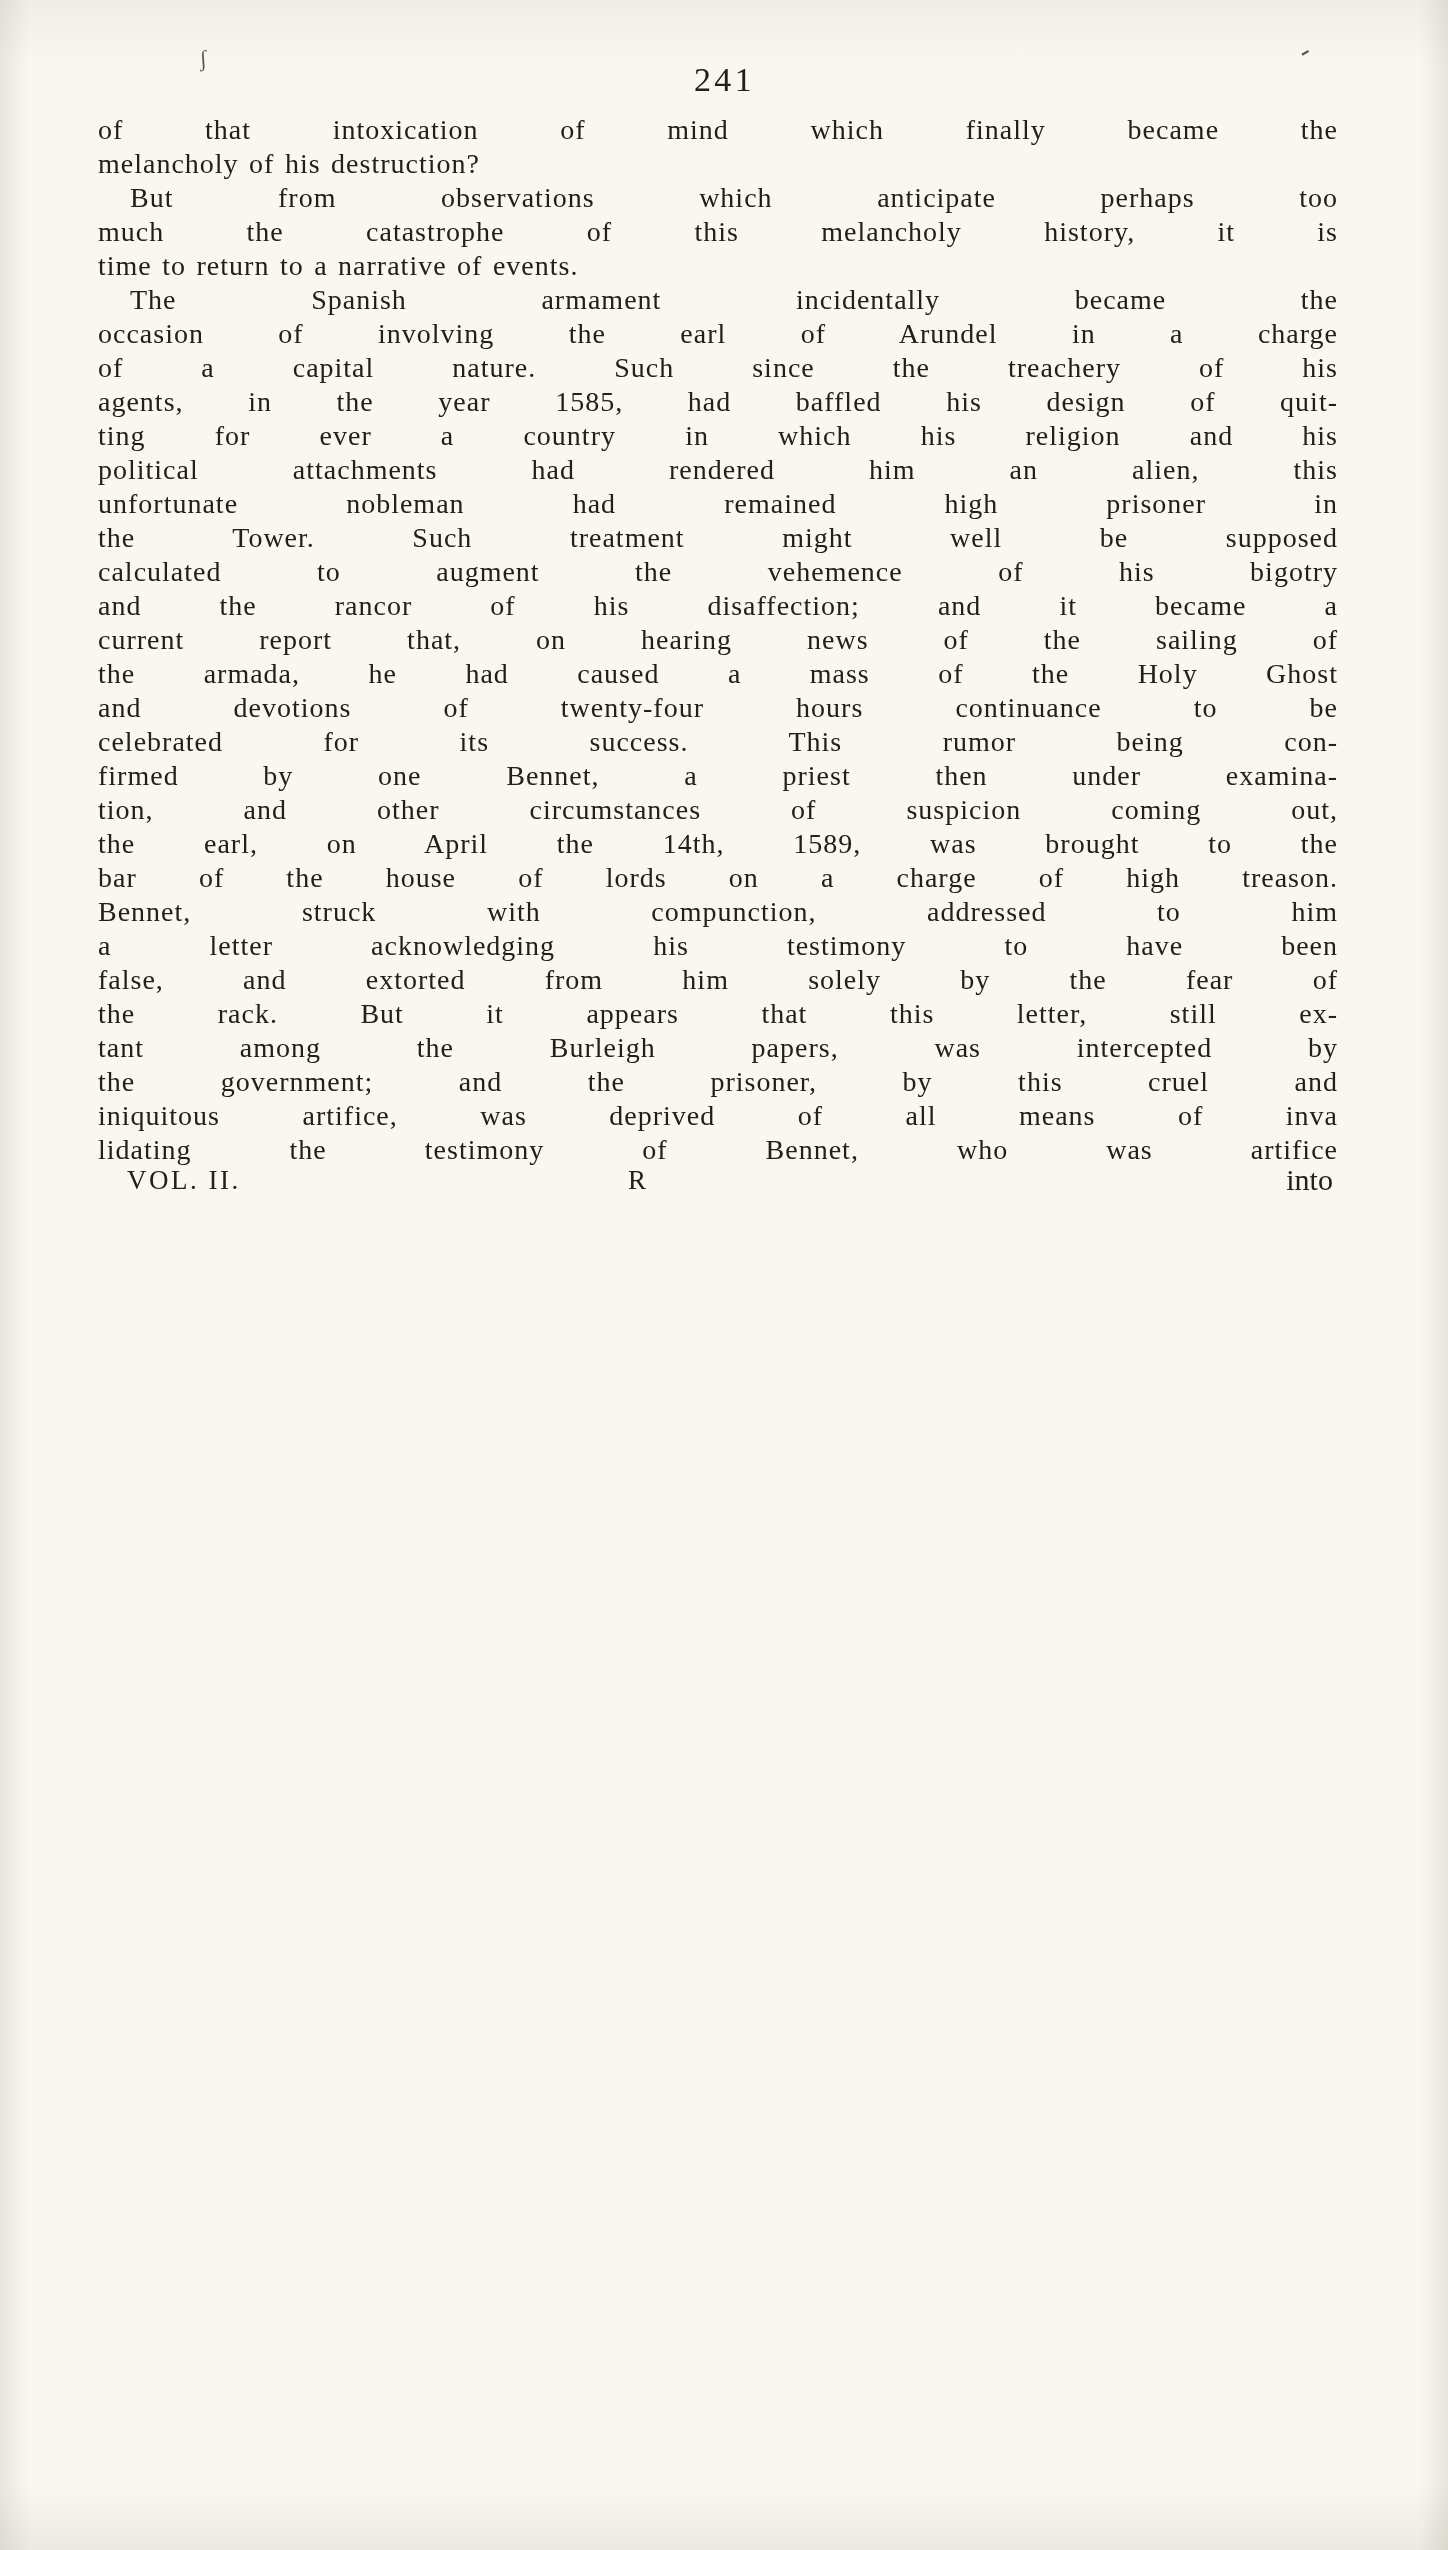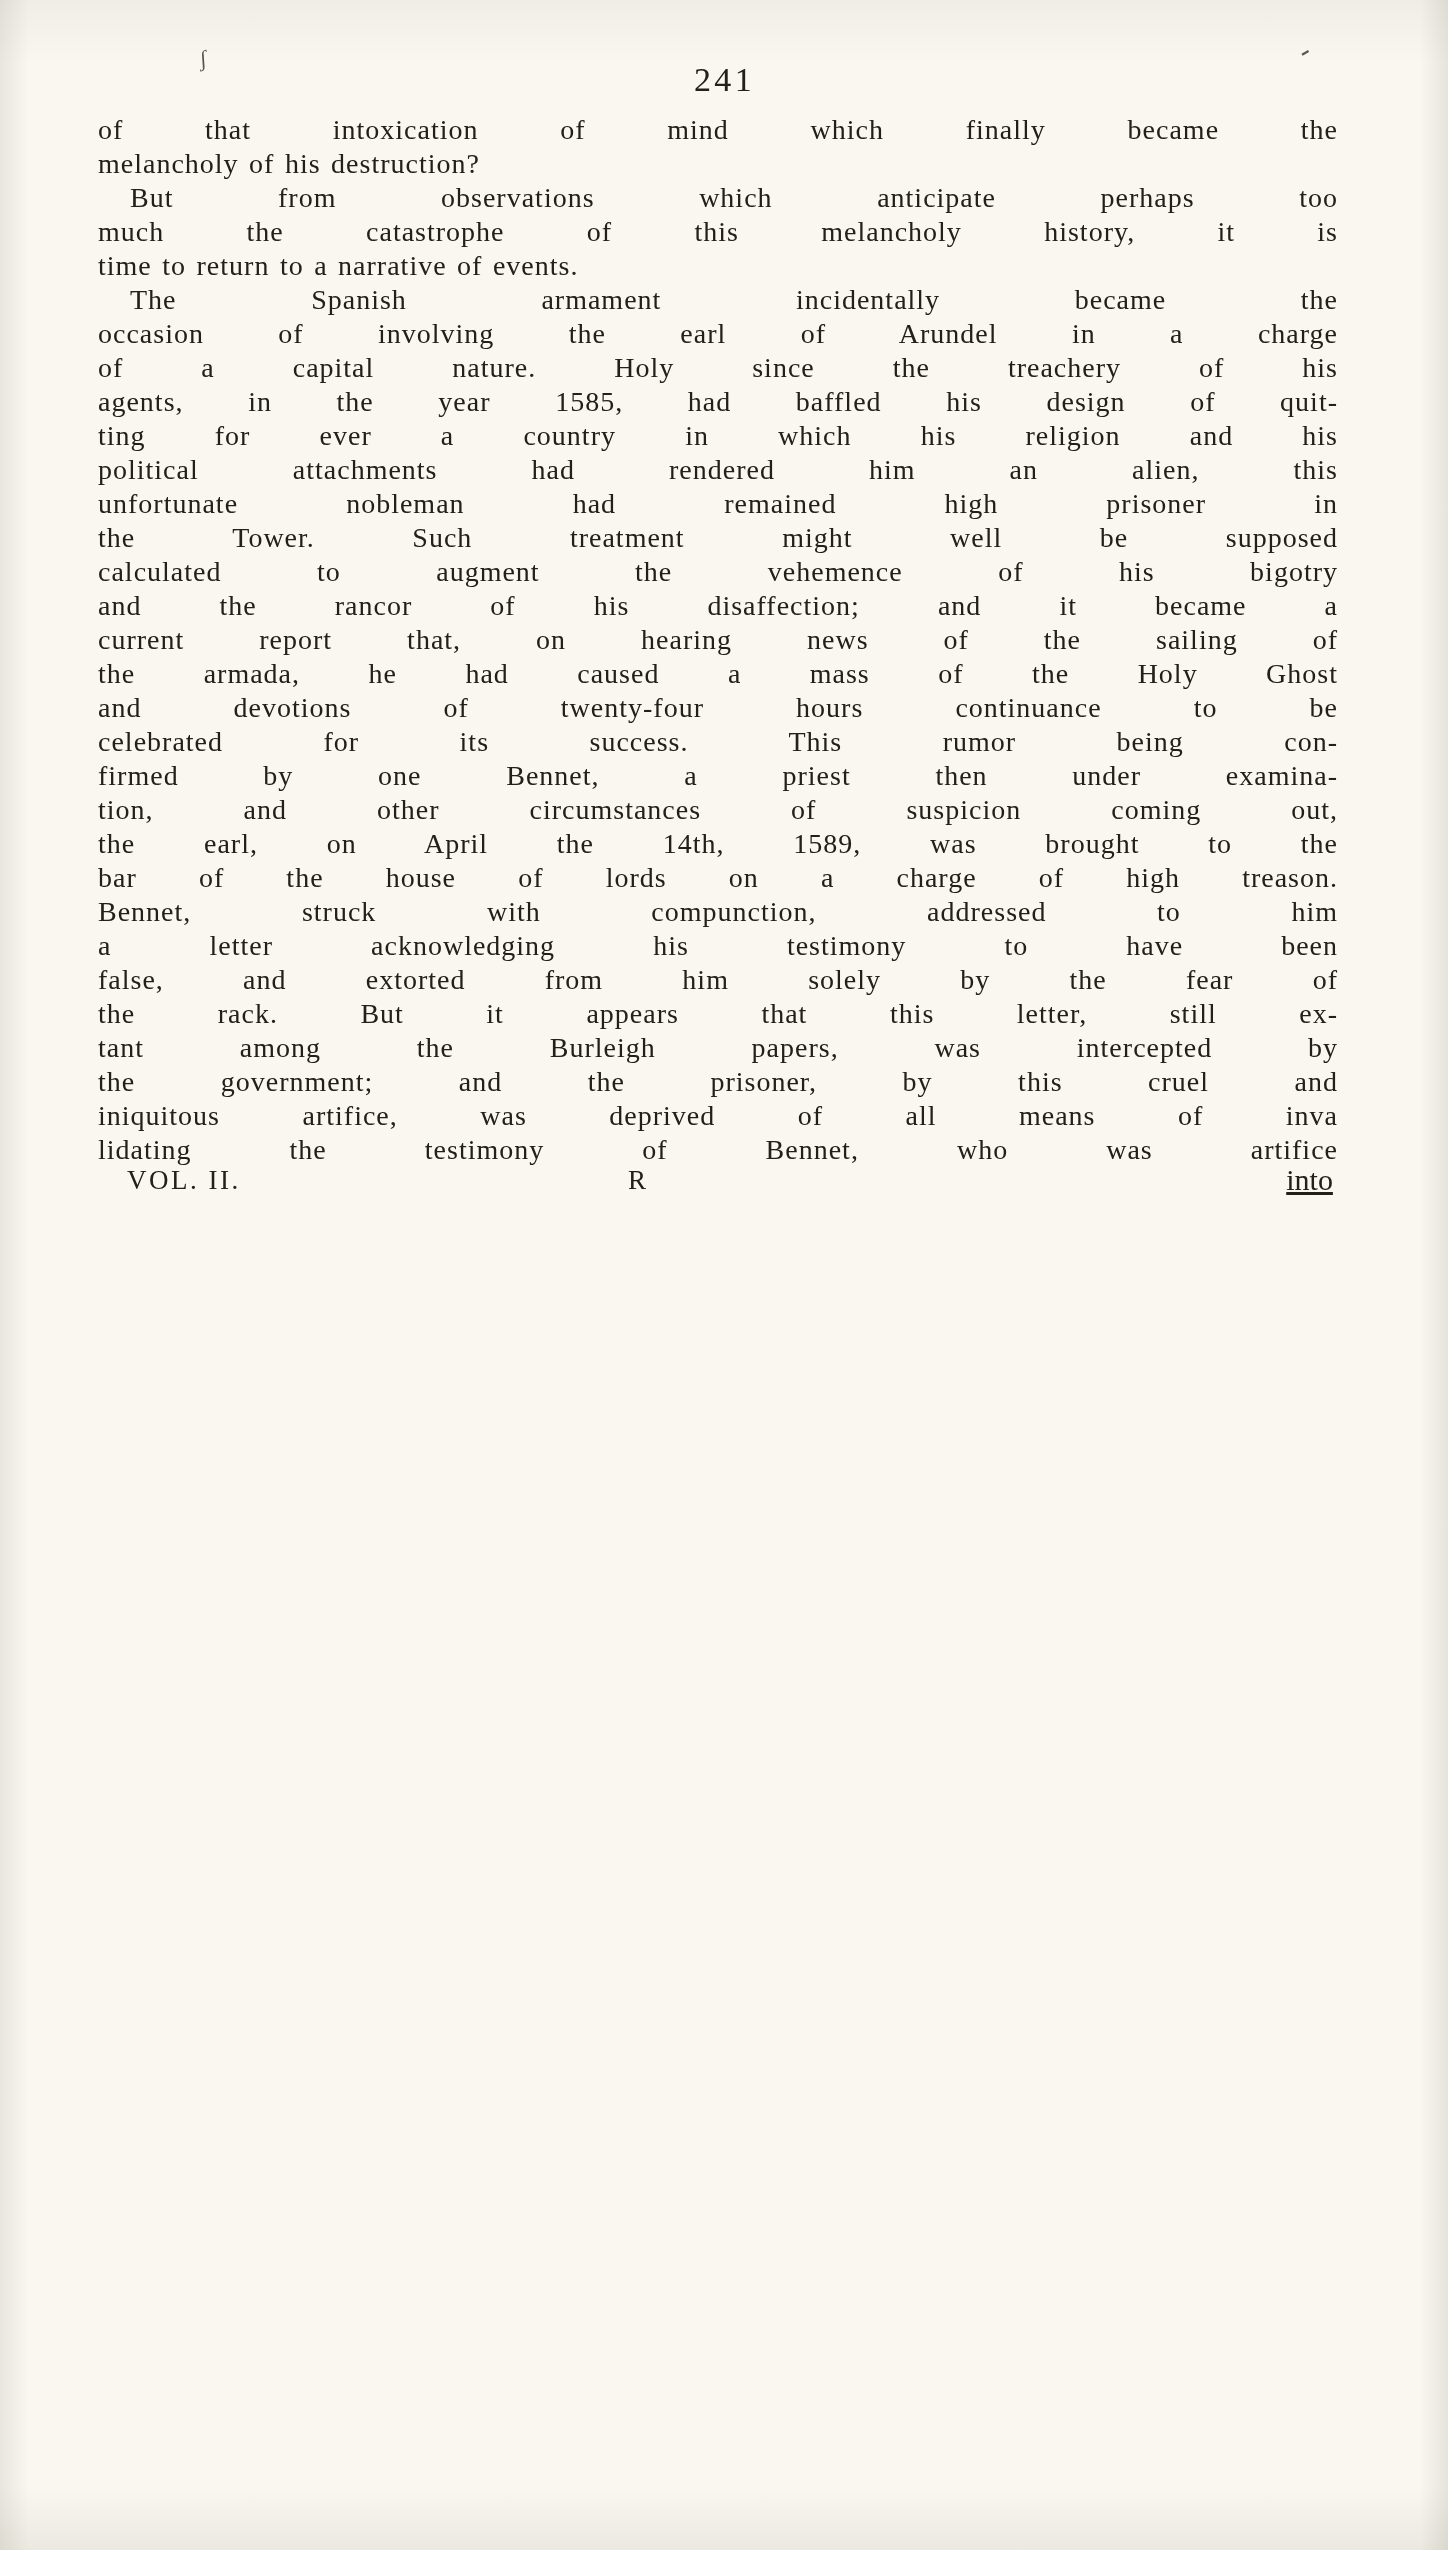--- a/index.html
+++ b/index.html
@@ -73,21 +73,20 @@
   .footer-sig {
     position: absolute;
     left: 530px;
     top: 1.7px;
   }
   .footer-catch {
     position: absolute;
     right: 5.1px;
     top: 0;
     font-size: 30px;
-    text-decoration: underline;
   }
   .artifact {
     position: absolute;
     color: #413c32;
     opacity: 0.85;
   }
   .mark-top-left {
     left: 200px;
     top: 46px;
     font-size: 22px;
@@ -113,21 +112,21 @@
   <div class="page-number">241</div>
 
   <div class="text-block">
       <div class="line normal">of that intoxication of mind which finally became the</div>
       <div class="line para-end">melancholy of his destruction?</div>
       <div class="line indent">But from observations which anticipate perhaps too</div>
       <div class="line normal">much the catastrophe of this melancholy history, it is</div>
       <div class="line para-end">time to return to a narrative of events.</div>
       <div class="line indent">The Spanish armament incidentally became the</div>
       <div class="line normal">occasion of involving the earl of Arundel in a charge</div>
-      <div class="line normal">of a capital nature.  Holy since the treachery of his</div>
+      <div class="line normal">of a capital nature.  Such since the treachery of his</div>
       <div class="line normal">agents, in the year 1585, had baffled his design of quit-</div>
       <div class="line normal">ting for ever a country in which his religion and his</div>
       <div class="line normal">political attachments had rendered him an alien, this</div>
       <div class="line normal">unfortunate nobleman had remained high prisoner in</div>
       <div class="line normal">the Tower.  Such treatment might well be supposed</div>
       <div class="line normal">calculated to augment the vehemence of his bigotry</div>
       <div class="line normal">and the rancor of his disaffection; and it became a</div>
       <div class="line normal">current report that, on hearing news of the sailing of</div>
       <div class="line normal">the armada, he had caused a mass of the Holy Ghost</div>
       <div class="line normal">and devotions of twenty-four hours continuance to be</div>

